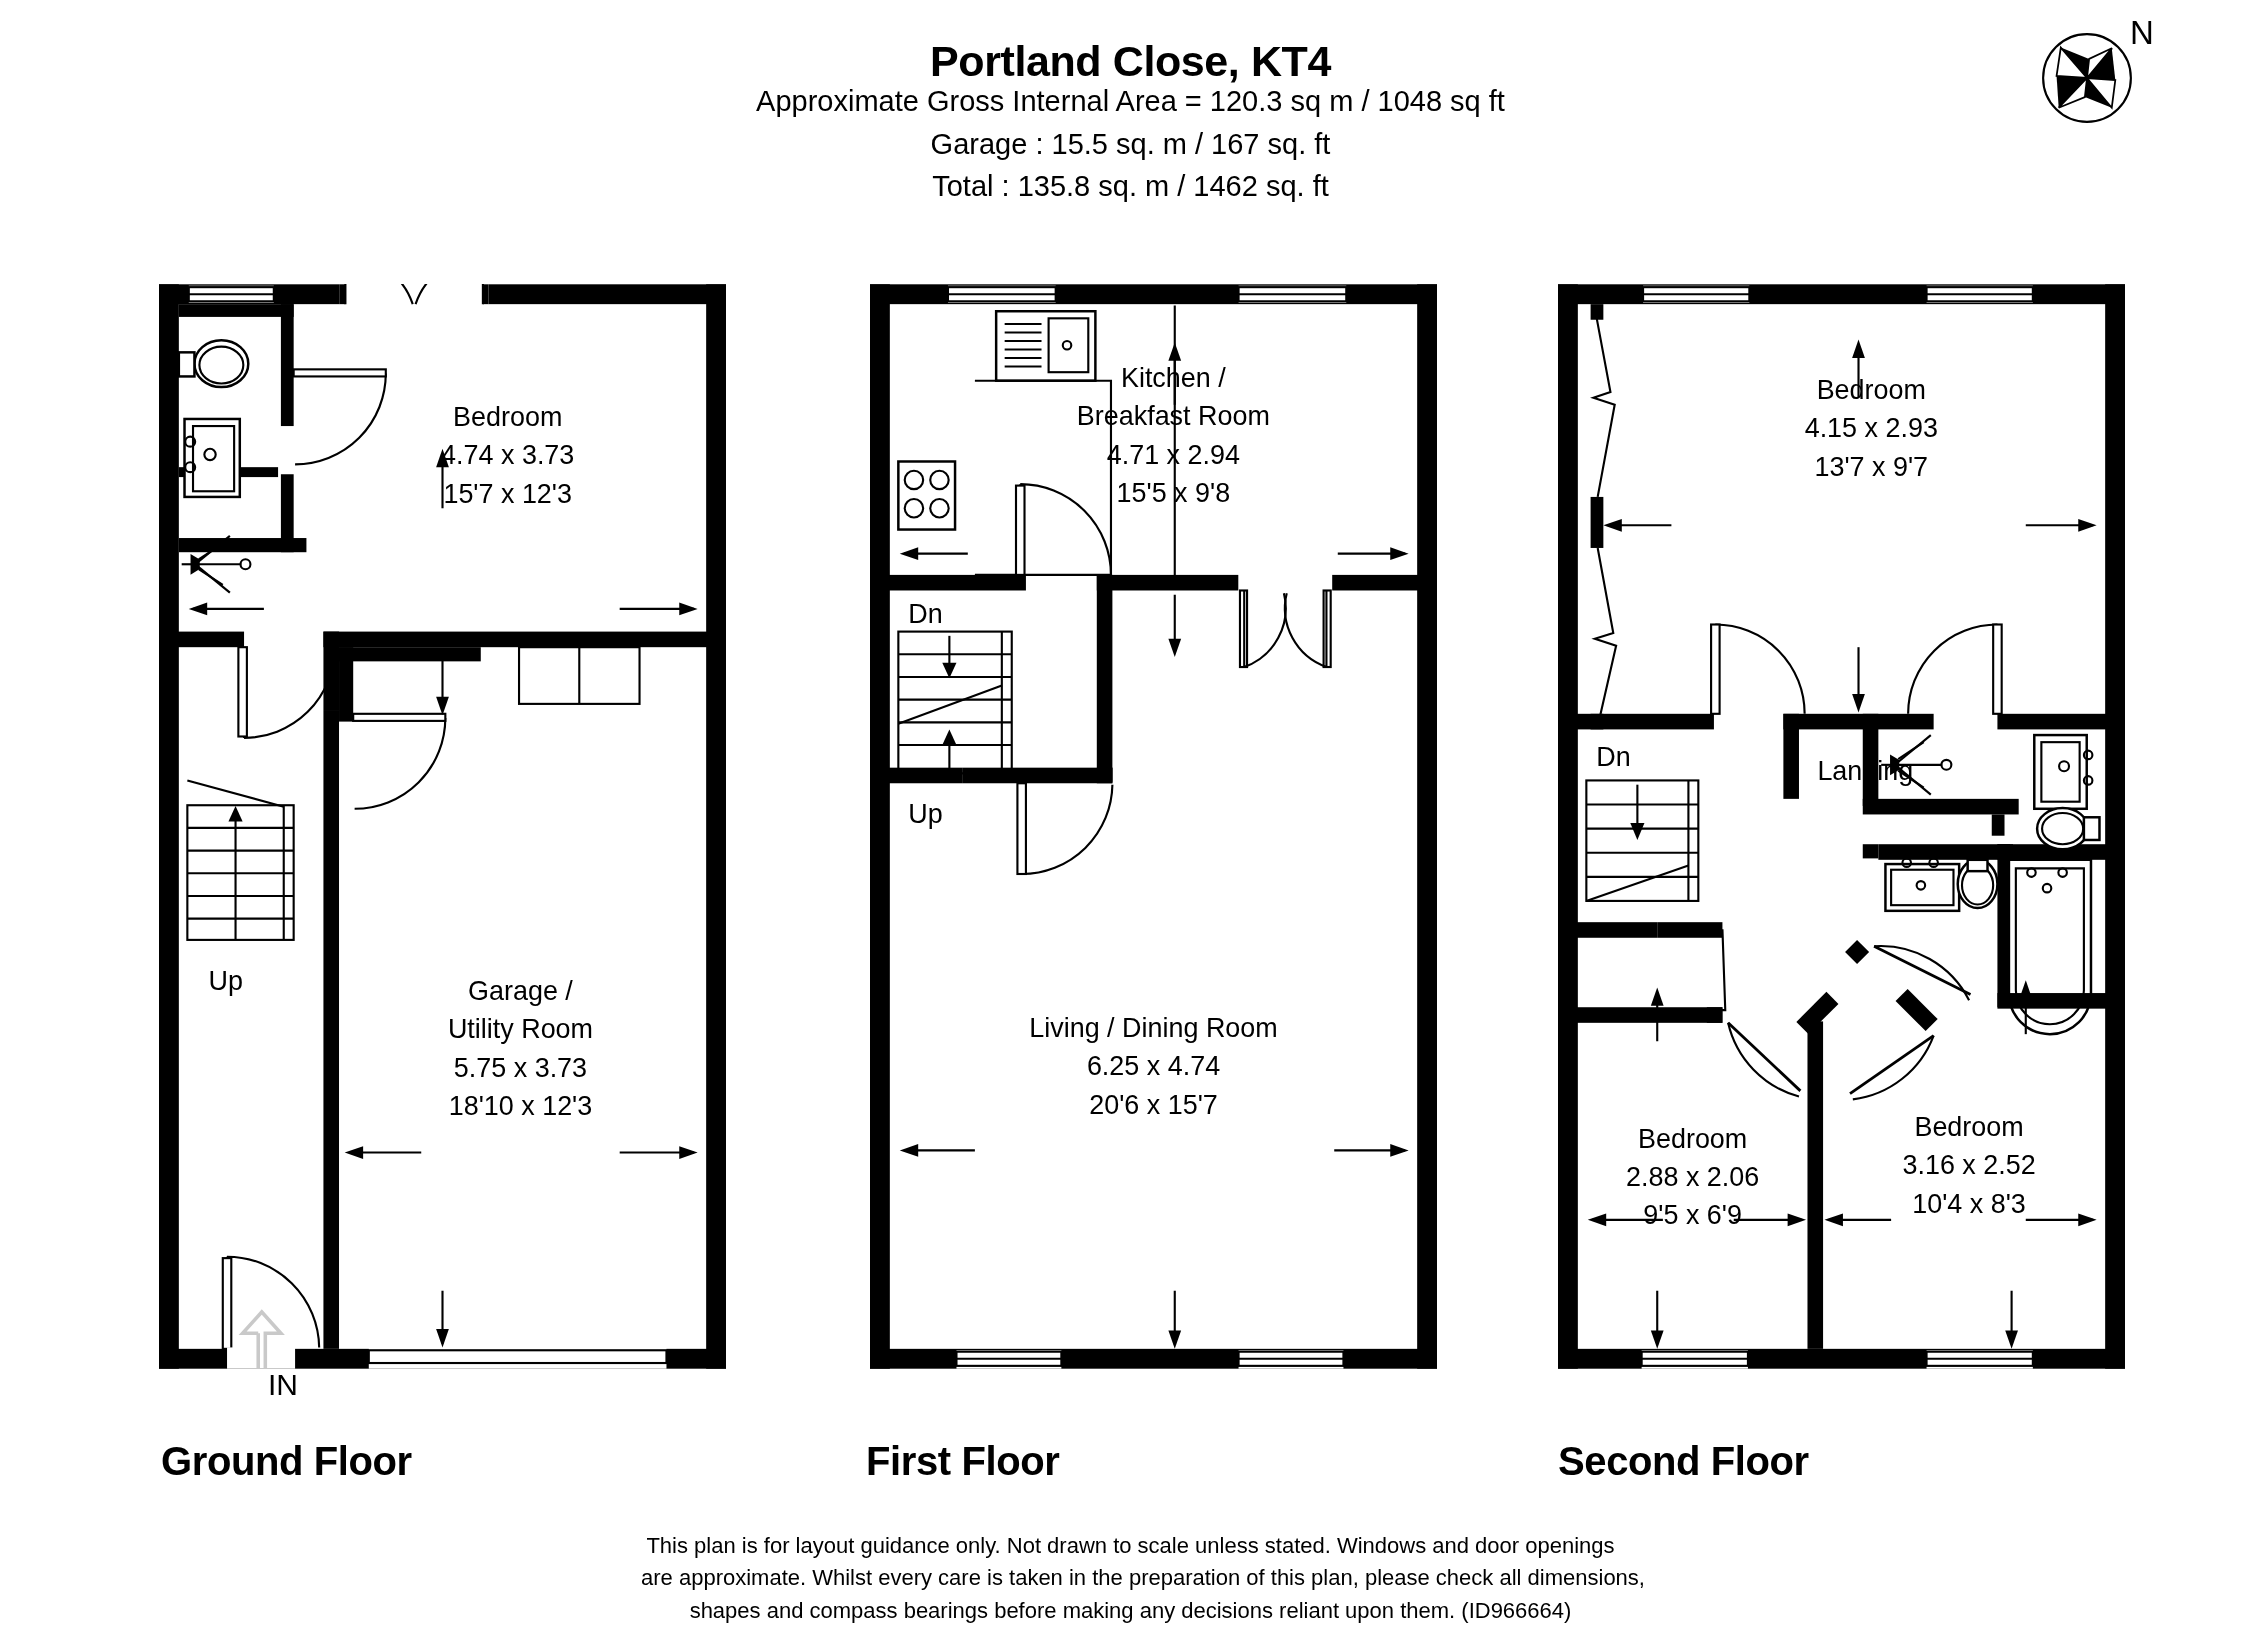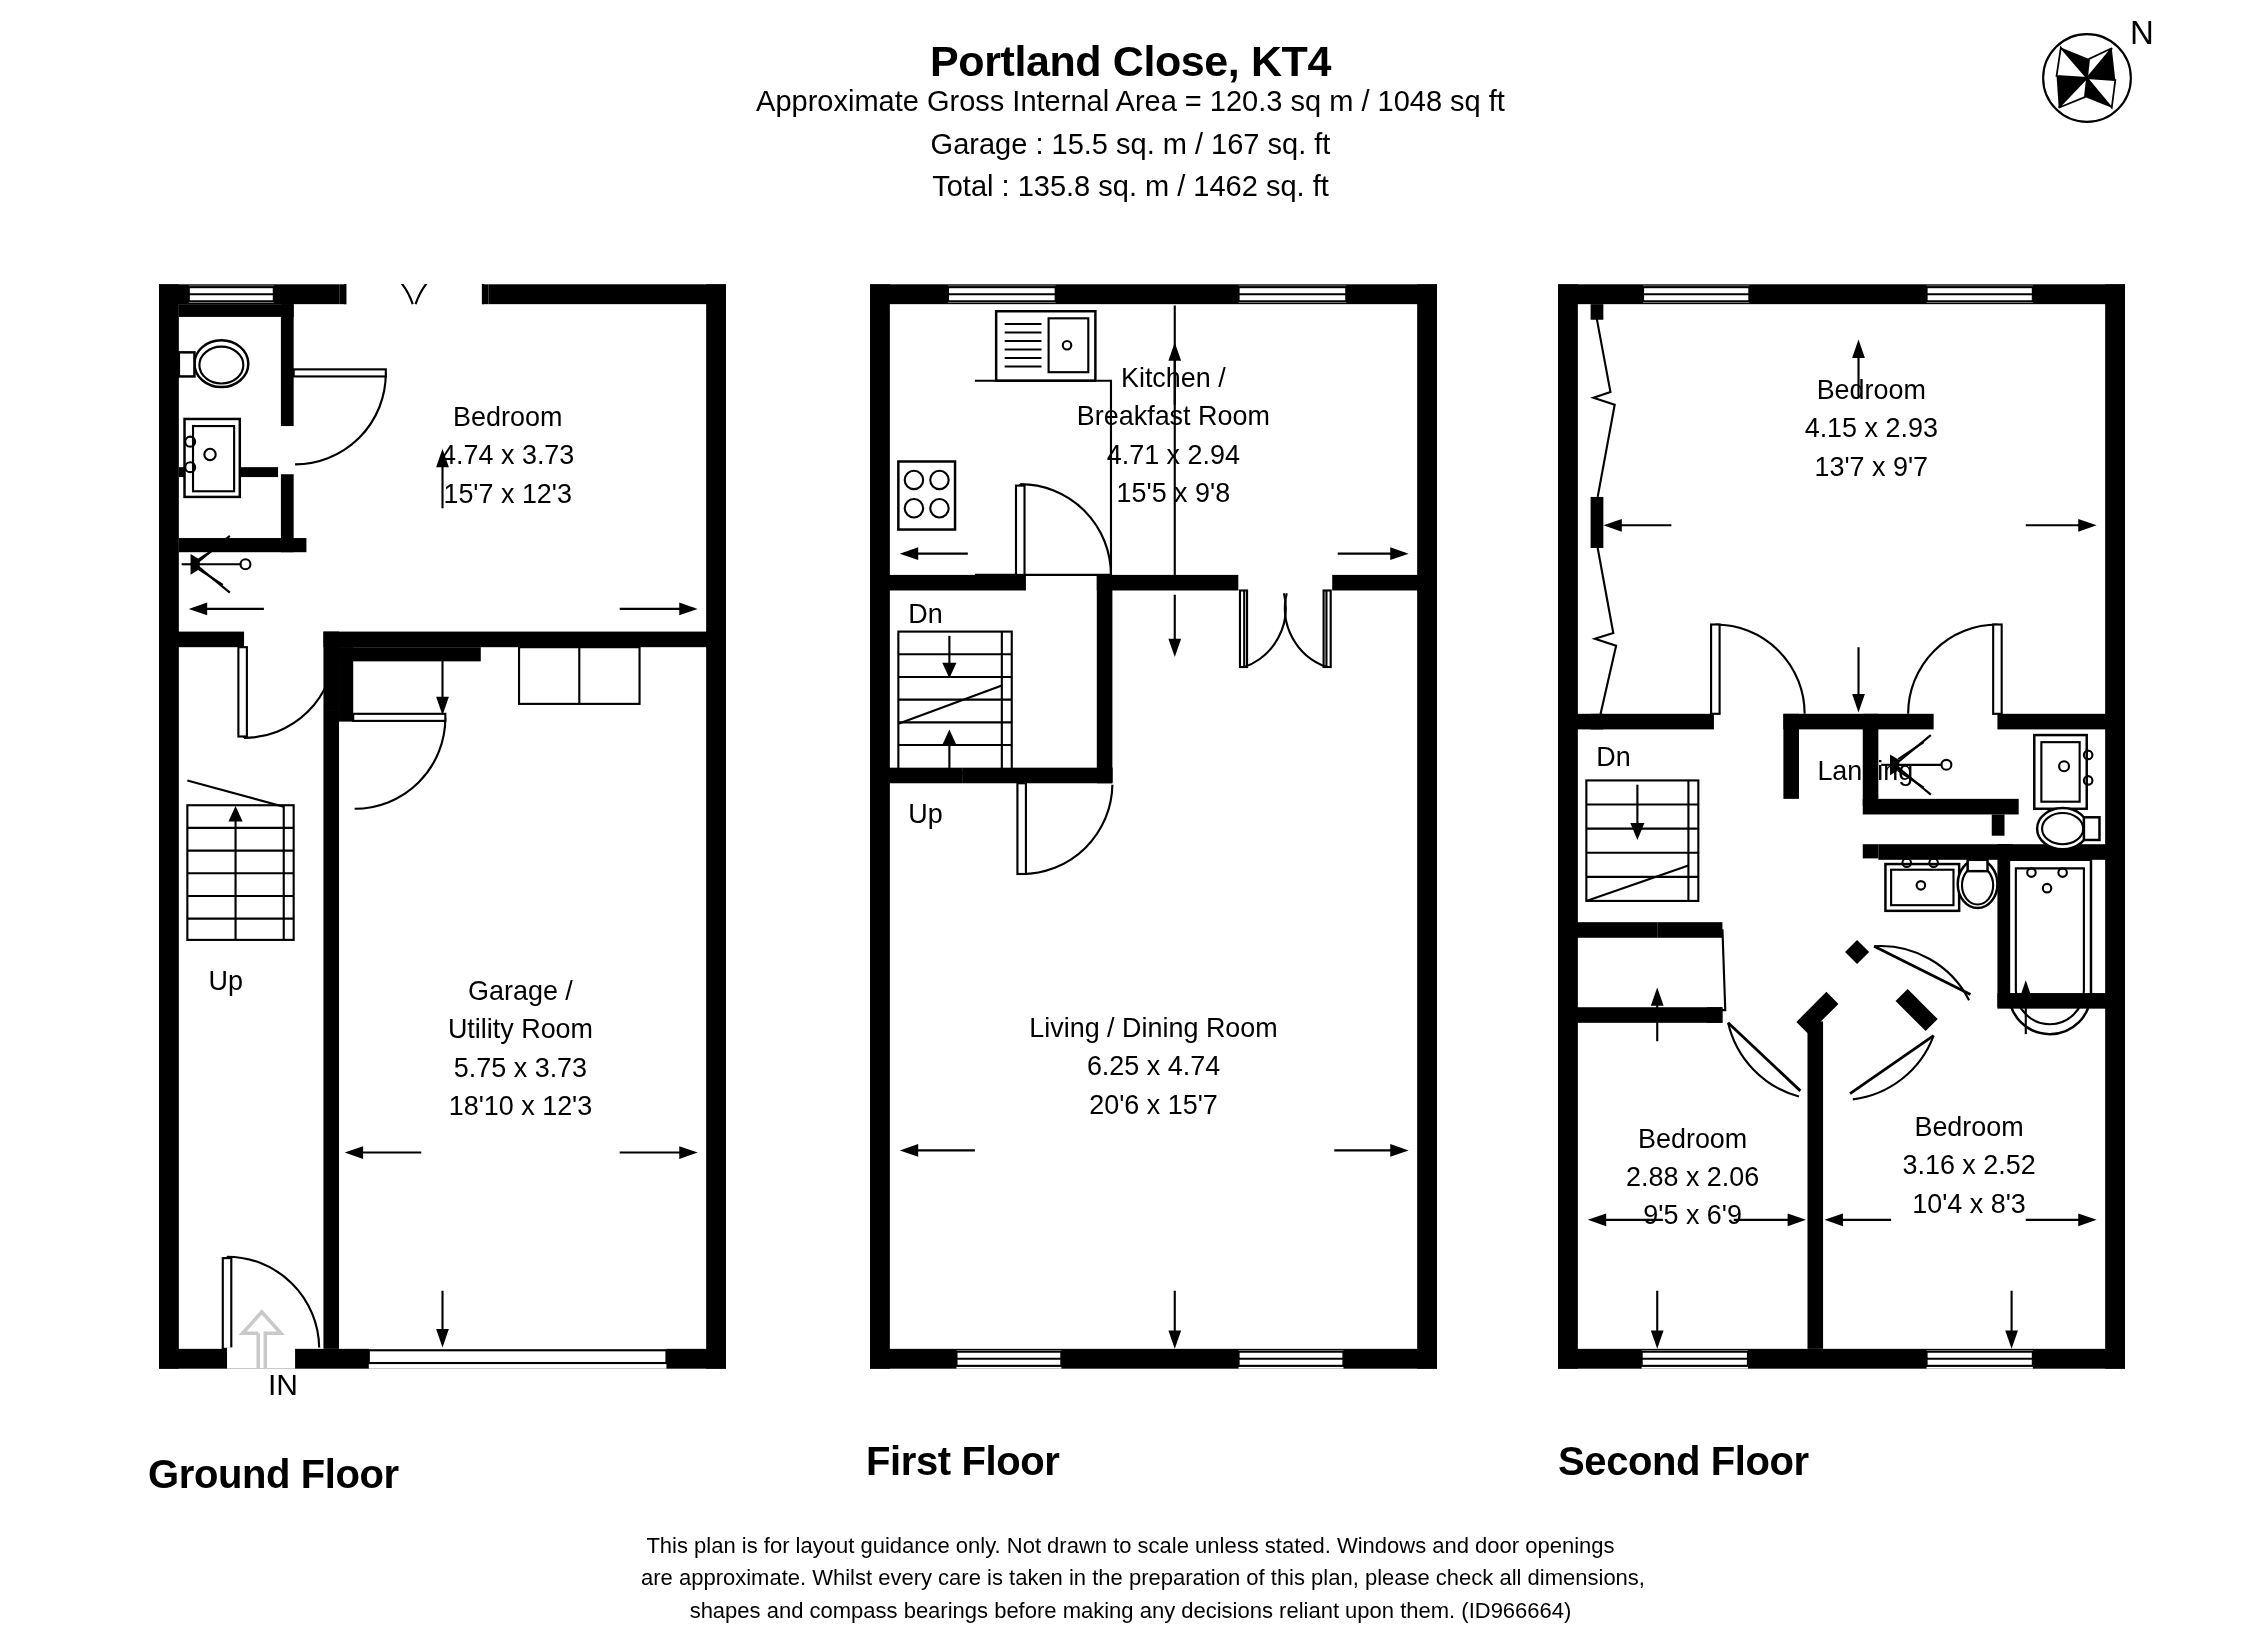--- a/index.html
+++ b/index.html
@@ -21,21 +21,21 @@
 
   
   .plan{position:absolute;}
   #plan-ground{left:159px;top:284px;width:567px;height:1085px;}
   #plan-first{left:870px;top:284px;width:567px;height:1085px;}
   #plan-second{left:1558px;top:284px;width:567px;height:1085px;}
 
   .plan svg{display:block;width:100%;height:100%;}
 
   .floor-label{position:absolute;font-size:40px;font-weight:bold;letter-spacing:-0.4px;}
-  #label-ground{left:148px;top:1439px;margin-top:13px;}
+  #label-ground{left:161px;top:1439px;}
   #label-first{left:866px;top:1439px;}
   #label-second{left:1558px;top:1439px;}
 
   #in-label{position:absolute;left:268px;top:1368px;font-size:30px;}
 
   .foot{position:absolute;left:0;right:0;text-align:center;font-size:22px;}
   #foot-1{top:1533px;}
   #foot-2{top:1565px;padding-left:25px;}
   #foot-3{top:1598px;}
 

